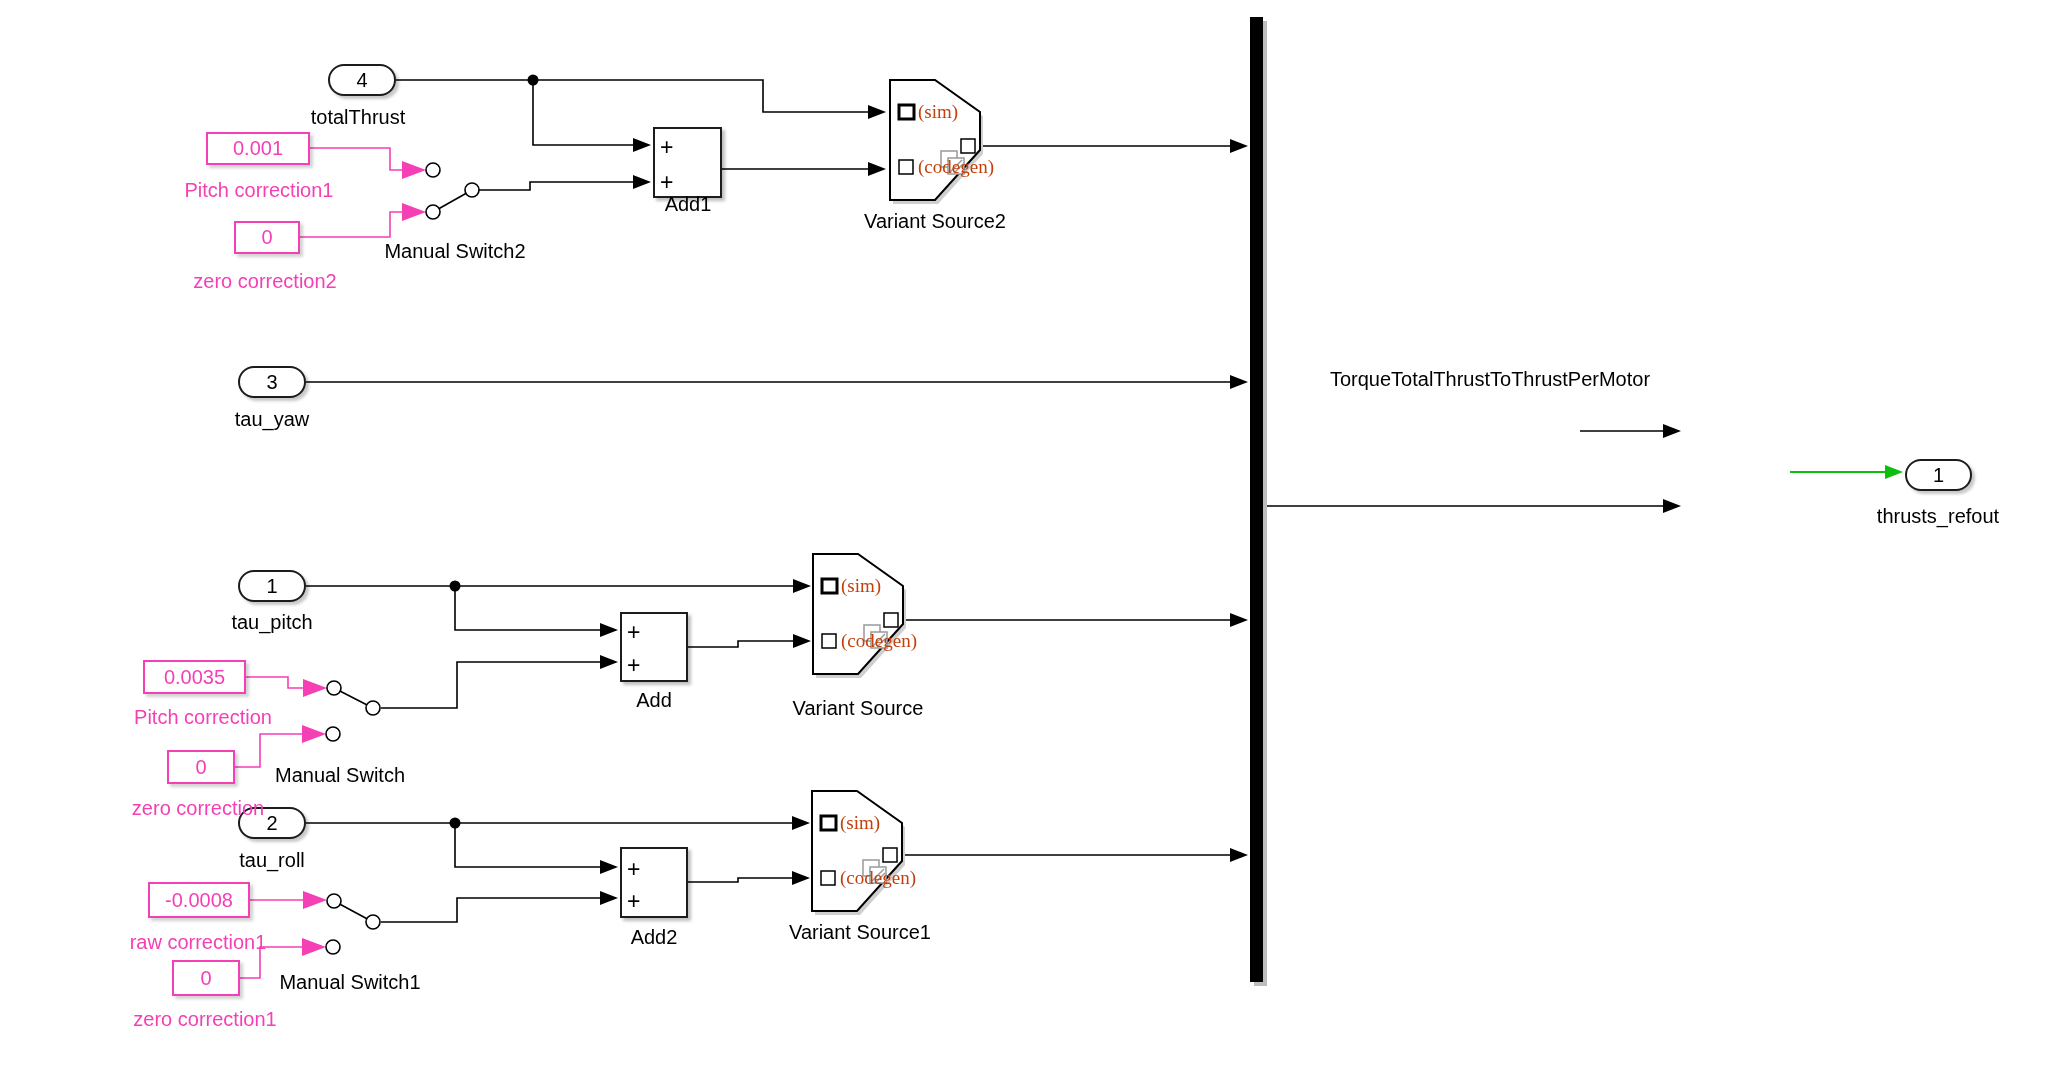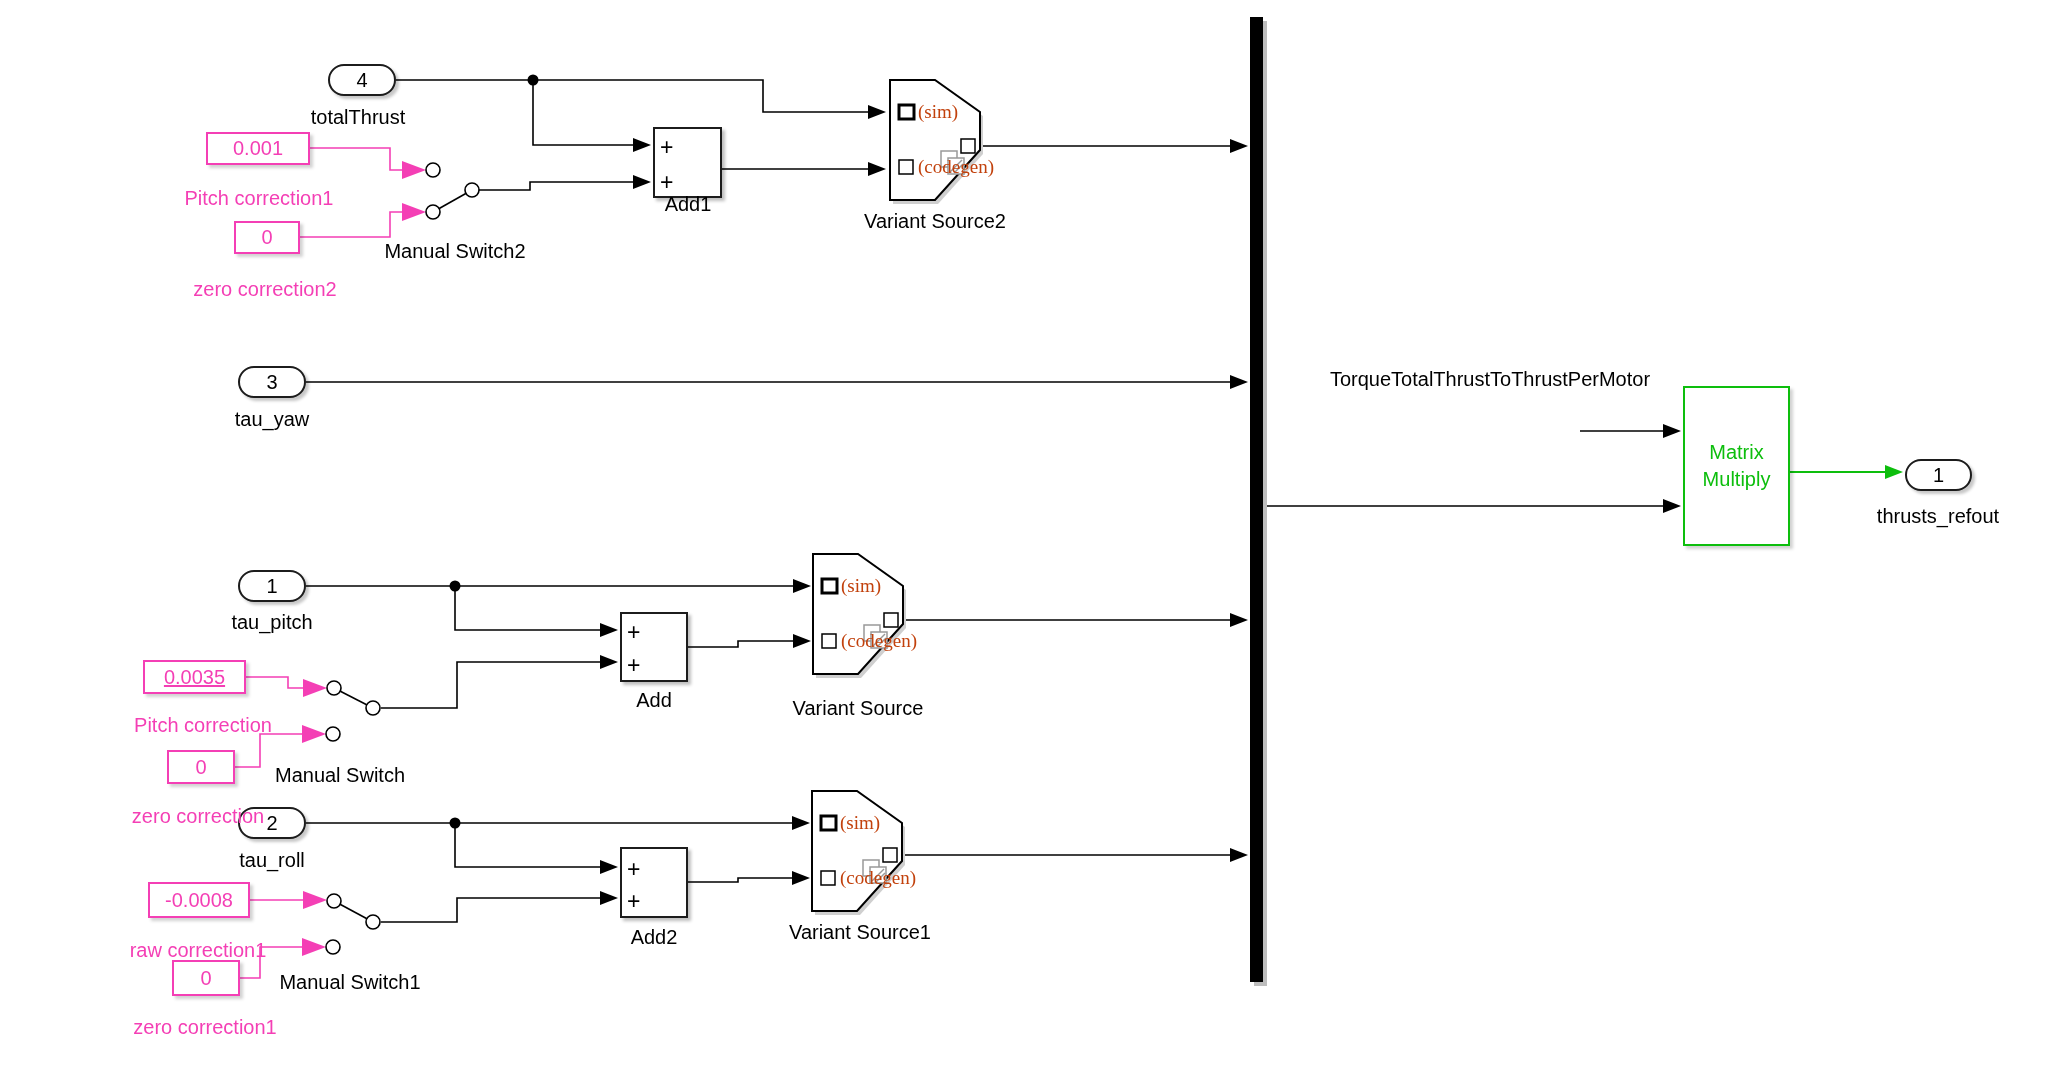--- a/index.html
+++ b/index.html
@@ -61,21 +61,21 @@
     box-shadow:3px 3px 3px rgba(0,0,0,0.18);
   }
   .blk-label{
     position:absolute;
     transform:translate(-50%,-50%);
     font-size:20px;color:#000;white-space:nowrap;
   }
   .pink-label{
     position:absolute;
     transform:translate(-50%,-50%);
-    font-size:20px;color:#F43FB5;white-space:nowrap;margin-top:8px;
+    font-size:20px;color:#F43FB5;white-space:nowrap;
   }
   .vs-port-label{
     position:absolute;
     transform:translate(0,-50%);
     font-size:19px;color:#c2410c;white-space:nowrap;font-family:Liberation Serif, serif;
   }
 </style>
 </head>
 <body>
 
@@ -254,21 +254,21 @@
   <div class="const" style="left:206px;top:132px;width:104px;height:33px;">
       <span>0.001</span>
     </div>
   <div class="pink-label" style="left:259px;top:190px;">Pitch correction1</div>
 
   <div class="const" style="left:234px;top:221px;width:66px;height:33px;">
       <span>0</span>
     </div>
   <div class="pink-label" style="left:265px;top:281px;">zero correction2</div>
 
-  <div class="const" style="left:143px;top:660px;width:103px;height:34px;text-decoration:underline;">
+  <div class="const" style="left:143px;top:660px;width:103px;height:34px;">
       <span>0.0035</span>
     </div>
   <div class="pink-label" style="left:203px;top:717px;">Pitch correction</div>
 
   <div class="const" style="left:167px;top:750px;width:68px;height:34px;">
       <span>0</span>
     </div>
   <div class="pink-label" style="left:198px;top:808px;">zero correction</div>
 
   <div class="const" style="left:148px;top:882px;width:102px;height:36px;">
@@ -310,18 +310,14 @@
   <div class="vs-port-label" style="left:841px;top:586px;">(sim)</div>
   <div class="vs-port-label" style="left:841px;top:641px;">(codegen)</div>
   <div class="blk-label" style="left:858px;top:708px;">Variant Source</div>
 
   <div class="vs-port-label" style="left:840px;top:823px;">(sim)</div>
   <div class="vs-port-label" style="left:840px;top:878px;">(codegen)</div>
   <div class="blk-label" style="left:860px;top:932px;">Variant Source1</div>
 
   <div class="blk-label" style="left:1490px;top:379px;">TorqueTotalThrustToThrustPerMotor</div>
 
-  <div class="mm-block" style="left:1683px;top:386px;width:107px;height:160px;">
-    <span>Matrix</span>
-    <span>Multiply</span>
-  </div>
 
 </div>
 
 </body></html>

